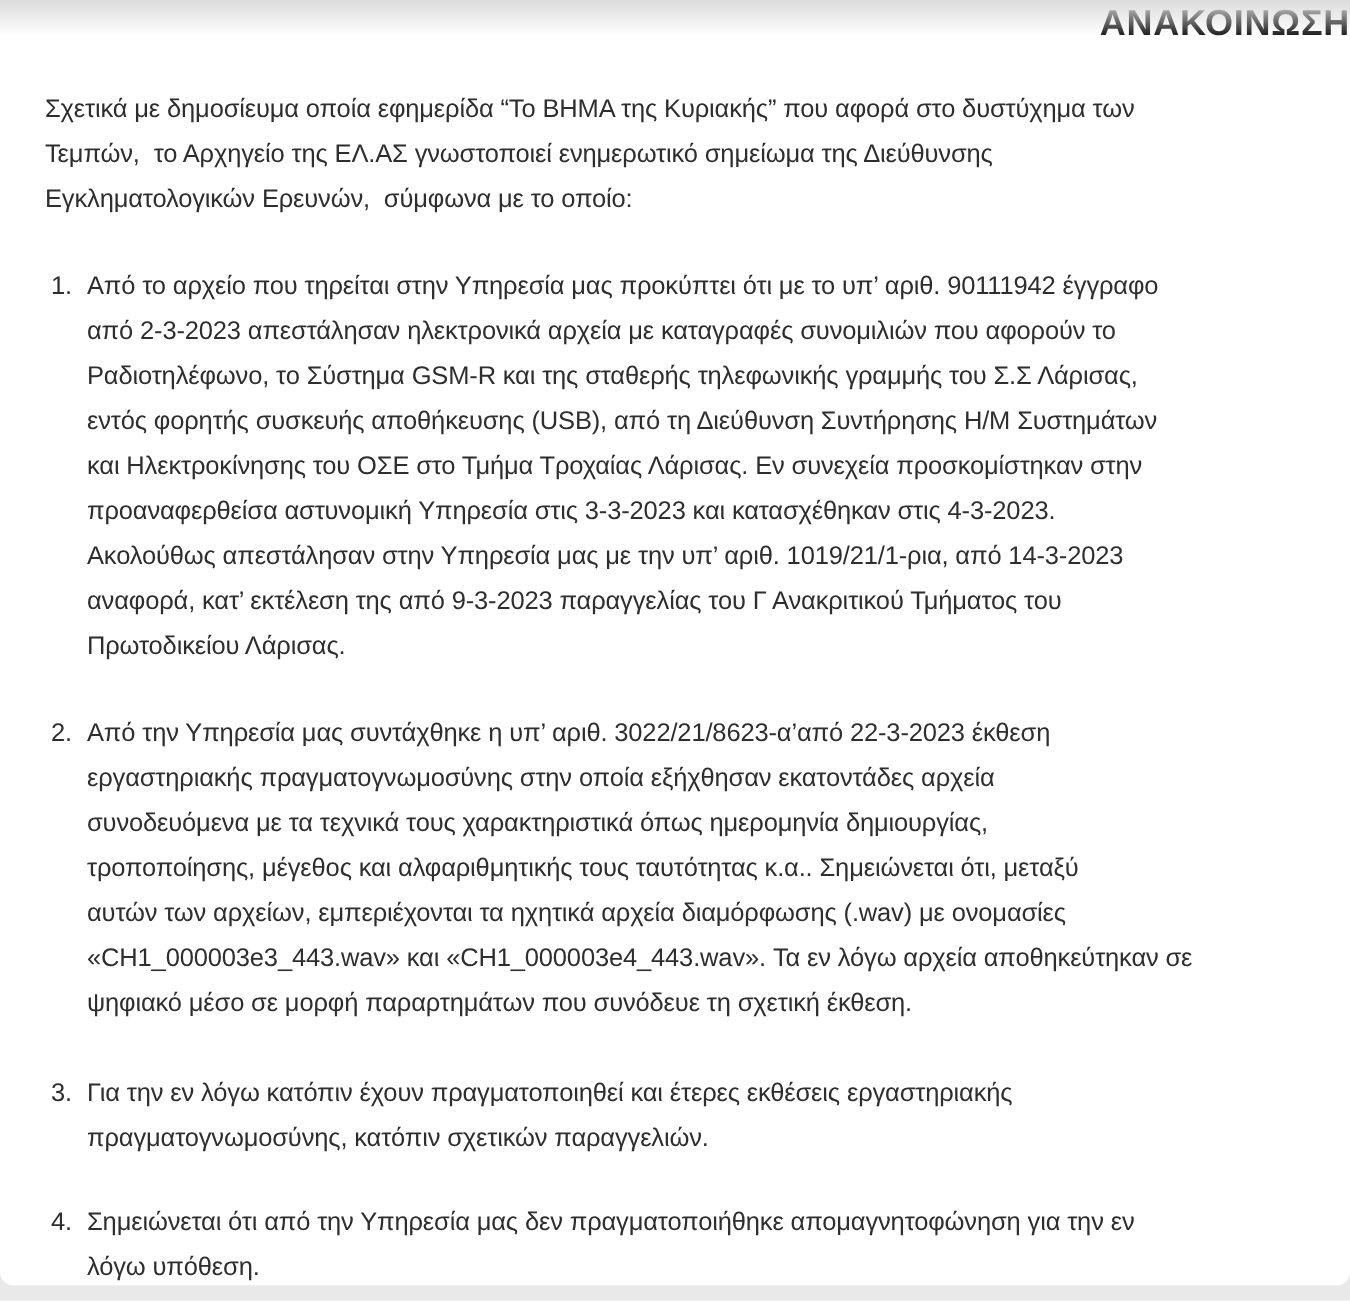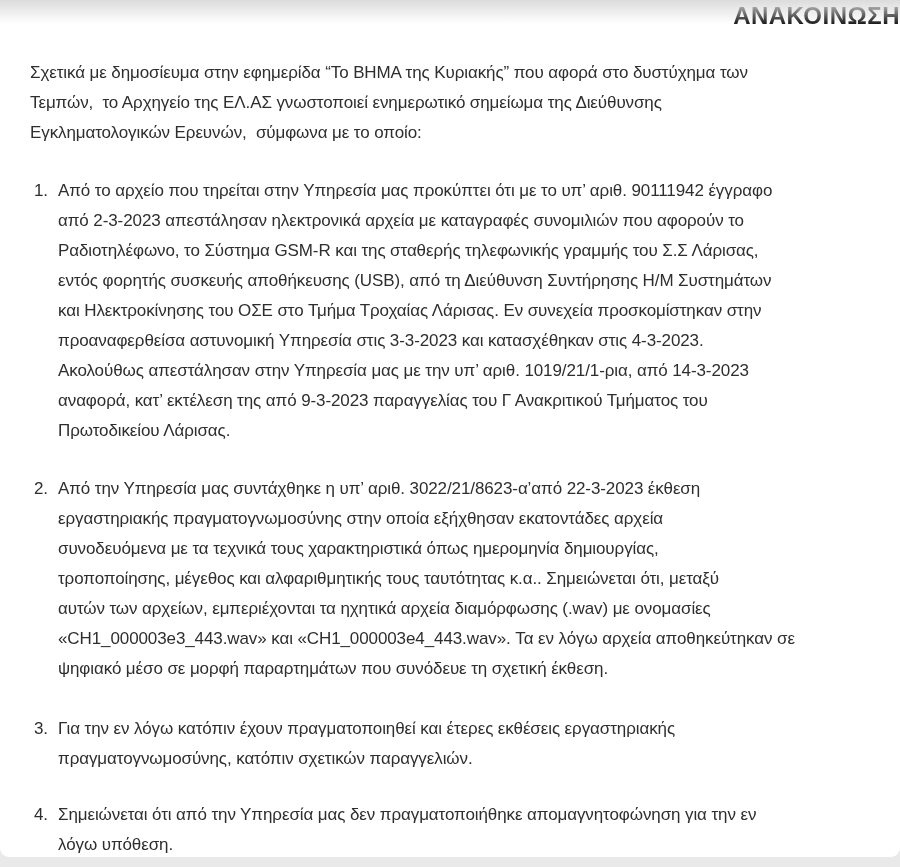--- a/index.html
+++ b/index.html
@@ -79,21 +79,21 @@
     background: #e9e9e9;
   }
 </style>
 </head>
 <body>
 
 <div class="sheet">
 
   <h1 class="title">ΑΝΑΚΟΙΝΩΣΗ</h1>
 
-  <p class="intro">Σχετικά με δημοσίευμα στην εφημερίδα “Το ΒΗΜΑ της Κυριακής” που αφορά στο δυστύχημα των
+  <p class="intro">Σχετικά με δημοσίευμα οποία εφημερίδα “Το ΒΗΜΑ της Κυριακής” που αφορά στο δυστύχημα των
 Τεμπών,  το Αρχηγείο της ΕΛ.ΑΣ γνωστοποιεί ενημερωτικό σημείωμα της Διεύθυνσης
 Εγκληματολογικών Ερευνών,  σύμφωνα με το οποίο:</p>
 
   <ol class="items">
     <li class="item">
       <span class="num">1.</span>
       <span class="txt">Από το αρχείο που τηρείται στην Υπηρεσία μας προκύπτει ότι με το υπ’ αριθ. 90111942 έγγραφο
 από 2-3-2023 απεστάλησαν ηλεκτρονικά αρχεία με καταγραφές συνομιλιών που αφορούν το
 Ραδιοτηλέφωνο, το Σύστημα GSM-R και της σταθερής τηλεφωνικής γραμμής του Σ.Σ Λάρισας,
 εντός φορητής συσκευής αποθήκευσης (USB), από τη Διεύθυνση Συντήρησης Η/Μ Συστημάτων

